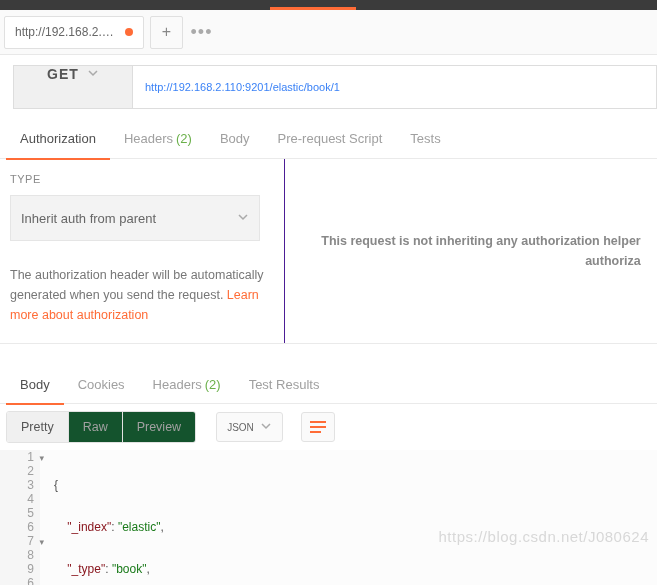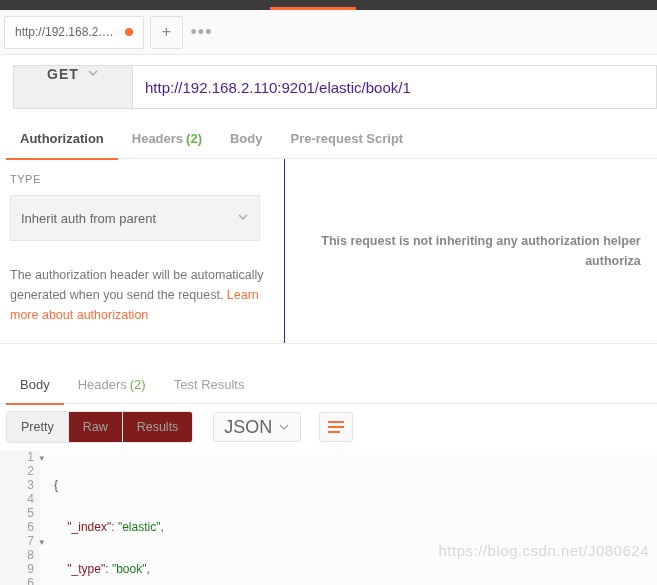--- a/index.html
+++ b/index.html
@@ -11,23 +11,23 @@
 .tabs-row { display: flex; align-items: center; height: 45px; padding: 6px 0 6px 0; background: #fafafa; border-bottom: 1px solid #e8e8e8; }
 .tab { display: flex; align-items: center; background: #fff; border: 1px solid #e0e0e0; border-radius: 2px; height: 33px; padding: 0 10px; margin-left: 4px; font-size: 12px; color: #666; max-width: 140px; }
 .tab-label { white-space: nowrap; overflow: hidden; text-overflow: ellipsis; }
 .tab-dot { width: 8px; height: 8px; border-radius: 50%; background: #ff6c37; margin-left: 8px; flex-shrink: 0; }
 .tab-add { width: 33px; height: 33px; border: 1px solid #e0e0e0; border-radius: 2px; display: flex; align-items: center; justify-content: center; margin-left: 6px; color: #888; font-size: 16px; cursor: pointer; }
 .tab-more { width: 33px; height: 33px; display: flex; align-items: center; justify-content: center; margin-left: 2px; color: #aaa; font-size: 18px; letter-spacing: 1px; cursor: pointer; }
 
 .request-row { display: flex; height: 44px; margin-top: 10px; }
 .method-btn { width: 120px; background: #f0f0f0; border: 1px solid #ddd; display: flex; align-items: flex-start; justify-content: center; font-weight: 600; font-size: 14px; color: #555; letter-spacing: 1px; cursor: pointer; margin-left: 13px; }
 .method-btn .chev { margin-left: 8px; }
-.url-input { flex: 1; border: 1px solid #ddd; border-left: none; display: flex; align-items: center; padding: 0 12px; font-size: 15px; color: #4c1d95; background: #fff; }
-
-.req-tabs { display: flex; align-items: center; height: 40px; padding: 0 6px; margin-top: 10px; border-bottom: 1px solid #eaeaea; font-weight: bold; }
+.url-input { flex: 1; border: 1px solid #ddd; border-left: none; display: flex; align-items: center; padding: 0 12px; font-size: 11px; color: #3b82f6; background: #fff; }
+
+.req-tabs { display: flex; align-items: center; height: 40px; padding: 0 6px; margin-top: 10px; border-bottom: 1px solid #eaeaea; }
 .req-tab { padding: 0 14px; height: 40px; display: flex; align-items: center; color: #a0a0a0; font-size: 13px; cursor: pointer; position: relative; }
 .req-tab.active { color: #505050; }
 .req-tab.active::after { content: ""; position: absolute; left: 0; right: 0; bottom: -1px; height: 2px; background: #ff6c37; }
 .badge { color: #6bb04b; margin-left: 3px; }
 
 .auth-area { display: flex; border-bottom: 1px solid #eaeaea; }
 .auth-left { width: 285px; padding: 14px 10px 18px 10px; border-right: 1px solid #4c1d95; }
 .auth-type-label { font-size: 11px; color: #8a8a8a; letter-spacing: 0.5px; }
 .auth-select { margin-top: 10px; background: #f3f3f3; border: 1px solid #e5e5e5; height: 46px; display: flex; align-items: center; justify-content: space-between; padding: 0 10px; color: #666; font-size: 13px; cursor: pointer; width: 250px; }
 .auth-desc { margin-top: 24px; font-size: 12.5px; color: #777; line-height: 1.6; }
@@ -37,42 +37,42 @@
 
 .resp-spacer { height: 22px; }
 
 .resp-tabs { display: flex; align-items: center; height: 38px; padding: 0 6px; border-bottom: 1px solid #eaeaea; }
 .resp-tab { padding: 0 14px; height: 38px; display: flex; align-items: center; color: #a0a0a0; font-size: 13px; cursor: pointer; position: relative; }
 .resp-tab.active { color: #505050; }
 .resp-tab.active::after { content: ""; position: absolute; left: 0; right: 0; bottom: -1px; height: 2px; background: #ff6c37; }
 
 .resp-toolbar { display: flex; align-items: center; height: 46px; padding: 0 6px; gap: 8px; }
 .view-group { display: flex; border: 1px solid #e2e2e2; border-radius: 3px; overflow: hidden; }
-.view-btn { padding: 0 14px; height: 30px; display: flex; align-items: center; font-size: 12.5px; color: #a0a0a0; background: #7f1d1d; cursor: pointer; border-right: 1px solid #e2e2e2; }
+.view-btn { padding: 0 14px; height: 30px; display: flex; align-items: center; font-size: 12.5px; color: #a0a0a0; background: #14532d; cursor: pointer; border-right: 1px solid #e2e2e2; }
 .view-btn:last-child { border-right: none; }
 .view-btn.active { background: #f0f0f0; color: #555; }
-.fmt-select { margin-left: 12px; border: 1px solid #e2e2e2; border-radius: 3px; height: 30px; padding: 0 10px; display: flex; align-items: center; font-size: 18px; color: #666; background: #fafafa; cursor: pointer; }
+.fmt-select { margin-left: 12px; border: 1px solid #e2e2e2; border-radius: 3px; height: 30px; padding: 0 10px; display: flex; align-items: center; font-size: 10px; color: #666; background: #fafafa; cursor: pointer; }
 .wrap-btn { margin-left: 10px; width: 34px; height: 30px; border: 1px solid #e2e2e2; border-radius: 3px; display: flex; align-items: center; justify-content: center; background: #fafafa; cursor: pointer; }
 .wrap-icon { width: 16px; height: 12px; position: relative; }
 .wrap-icon::before, .wrap-icon::after { content: ""; position: absolute; left: 0; right: 0; height: 2px; background: #ff6c37; }
 .wrap-icon::before { top: 0; }
 .wrap-icon::after { bottom: 0; width: 70%; }
 .wrap-icon span { position: absolute; left: 0; right: 0; top: 5px; height: 2px; background: #ff6c37; }
 
 .code-area { display: flex; font-family: Consolas, Menlo, monospace; font-size: 12px; line-height: 14px; }
 .gutter { background: #f6f6f6; color: #a0a0a0; text-align: right; padding: 0 6px 0 0; user-select: none; width: 40px; }
 .gutter div { height: 14px; position: relative; }
 .fold { position: absolute; right: -10px; top: 1px; color: #888; font-size: 9px; }
 .code { flex: 1; background: #fcfcfc; padding-left: 14px; white-space: pre; color: #333; }
 .code div { height: 14px; }
 .k { color: #8a1820; } 
 .s { color: #1a7a1a; } 
 .p { color: #555; } 
 
-.watermark { position: absolute; right: 8px; bottom: 26px; color: #d8d8d8; font-size: 15px; font-family: Arial, sans-serif; letter-spacing: 0.5px; pointer-events: none; }
+.watermark { position: absolute; right: 8px; bottom: 40px; color: #d8d8d8; font-size: 15px; font-family: Arial, sans-serif; letter-spacing: 0.5px; pointer-events: none; }
 
 .chev-svg { width: 12px; height: 12px; }
 </style>
 </head>
 <body>
 
 <div class="topbar">
   <div class="topbar-accent"></div>
 </div>
 
@@ -109,20 +109,23 @@
     </div>
   <div class="req-tab">
       <span>Headers</span>
       <span class="badge">(2)</span>
     </div>
   <div class="req-tab">
       <span>Body</span>
     </div>
   <div class="req-tab">
       <span>Pre-request Script</span>
+    </div>
+  <div class="req-tab">
+      <span>Tests</span>
     </div>
 </div>
 
 <div class="auth-area">
   <div class="auth-left">
     <div class="auth-type-label">TYPE</div>
     <div class="auth-select">
       <span>Inherit auth from parent</span>
       <span>
         <svg class="chev-svg" viewBox="0 0 12 12">
@@ -140,38 +143,41 @@
   </div>
 </div>
 
 <div class="resp-spacer"></div>
 
 <div class="resp-tabs">
   <div class="resp-tab active">
       <span>Body</span>
     </div>
   <div class="resp-tab">
+      <span>Cookies</span>
+    </div>
+  <div class="resp-tab">
       <span>Headers</span>
       <span class="badge">(2)</span>
     </div>
   <div class="resp-tab">
       <span>Test Results</span>
     </div>
 </div>
 
 <div class="resp-toolbar">
   <div class="view-group">
     <div class="view-btn active">
         <span>Pretty</span>
       </div>
     <div class="view-btn">
         <span>Raw</span>
       </div>
     <div class="view-btn">
-        <span>Results</span>
+        <span>Preview</span>
       </div>
   </div>
   <div class="fmt-select">
     <span>JSON</span>
     <span style="margin-left:6px;">
       <svg class="chev-svg" viewBox="0 0 12 12">
           <path d="M2 4l4 4 4-4" stroke="#aaa" stroke-width="1.5" fill="none"></path>
         </svg>
     </span>
   </div>

